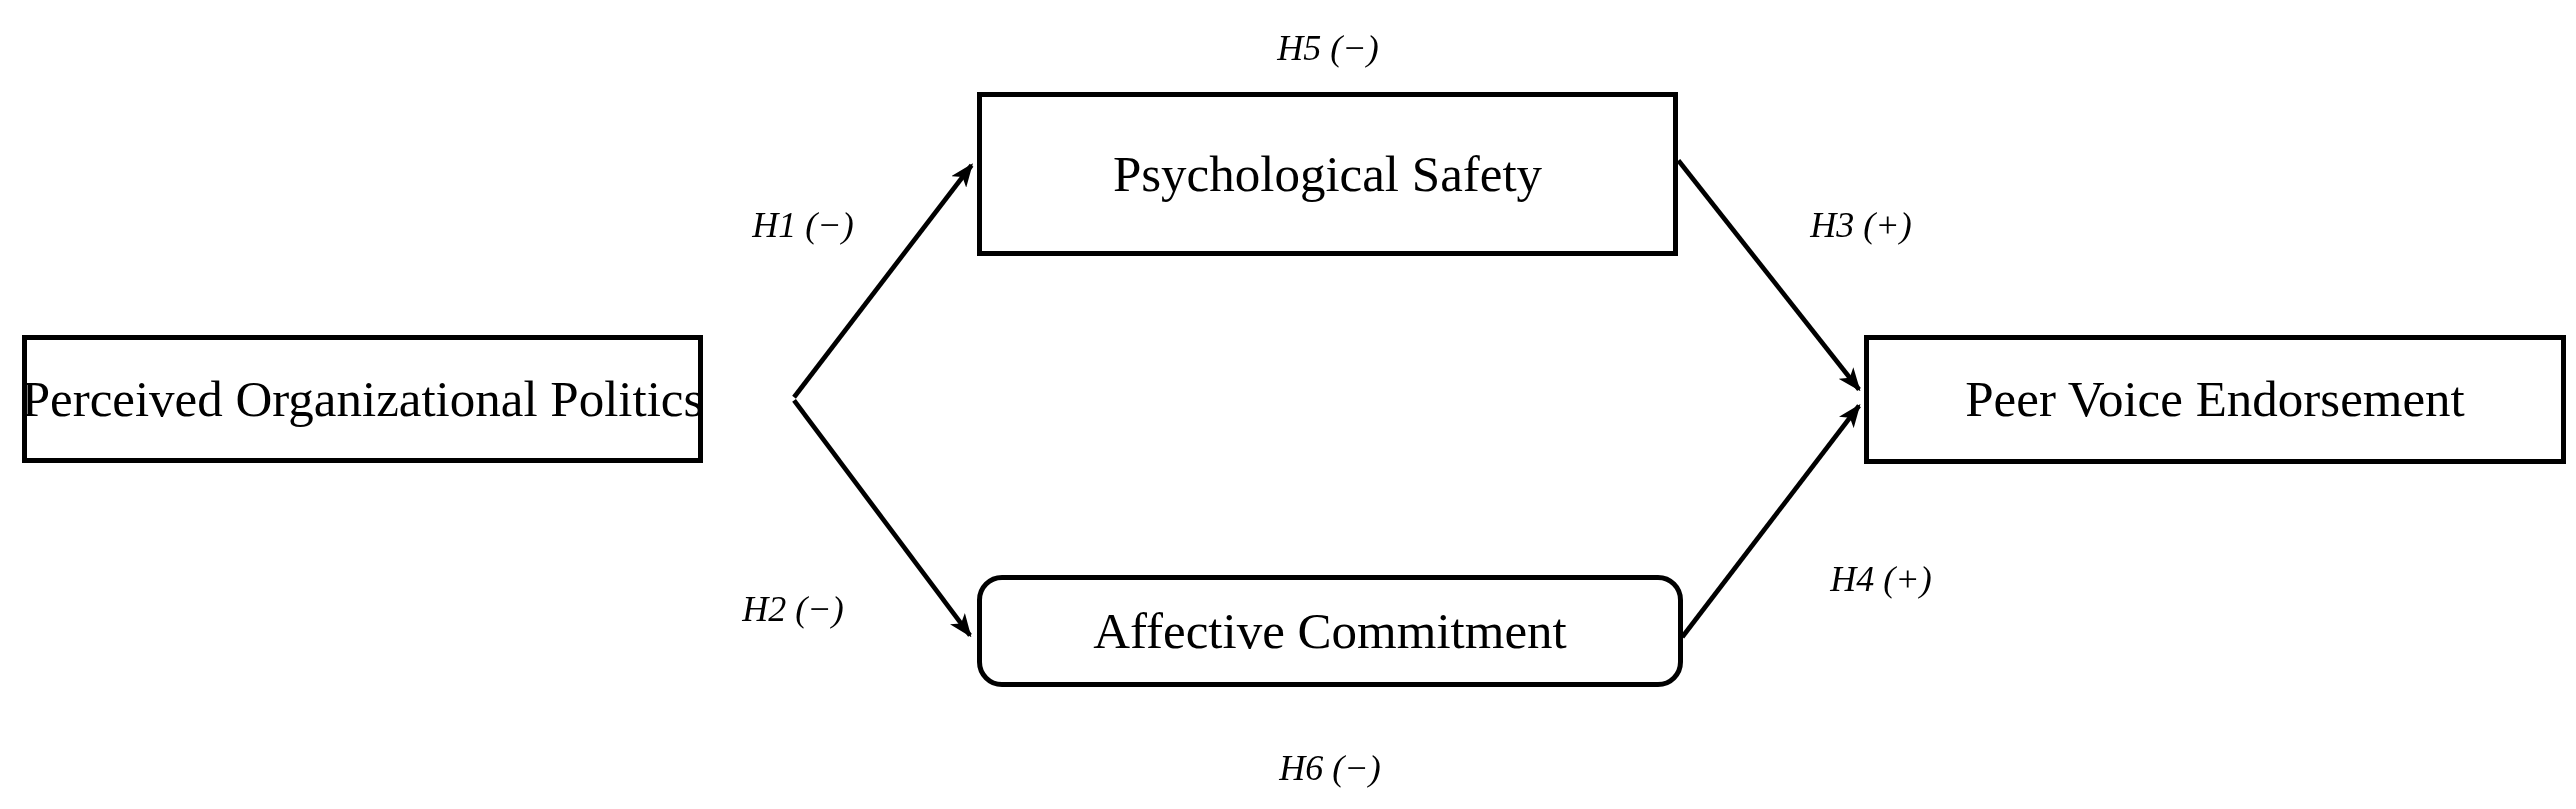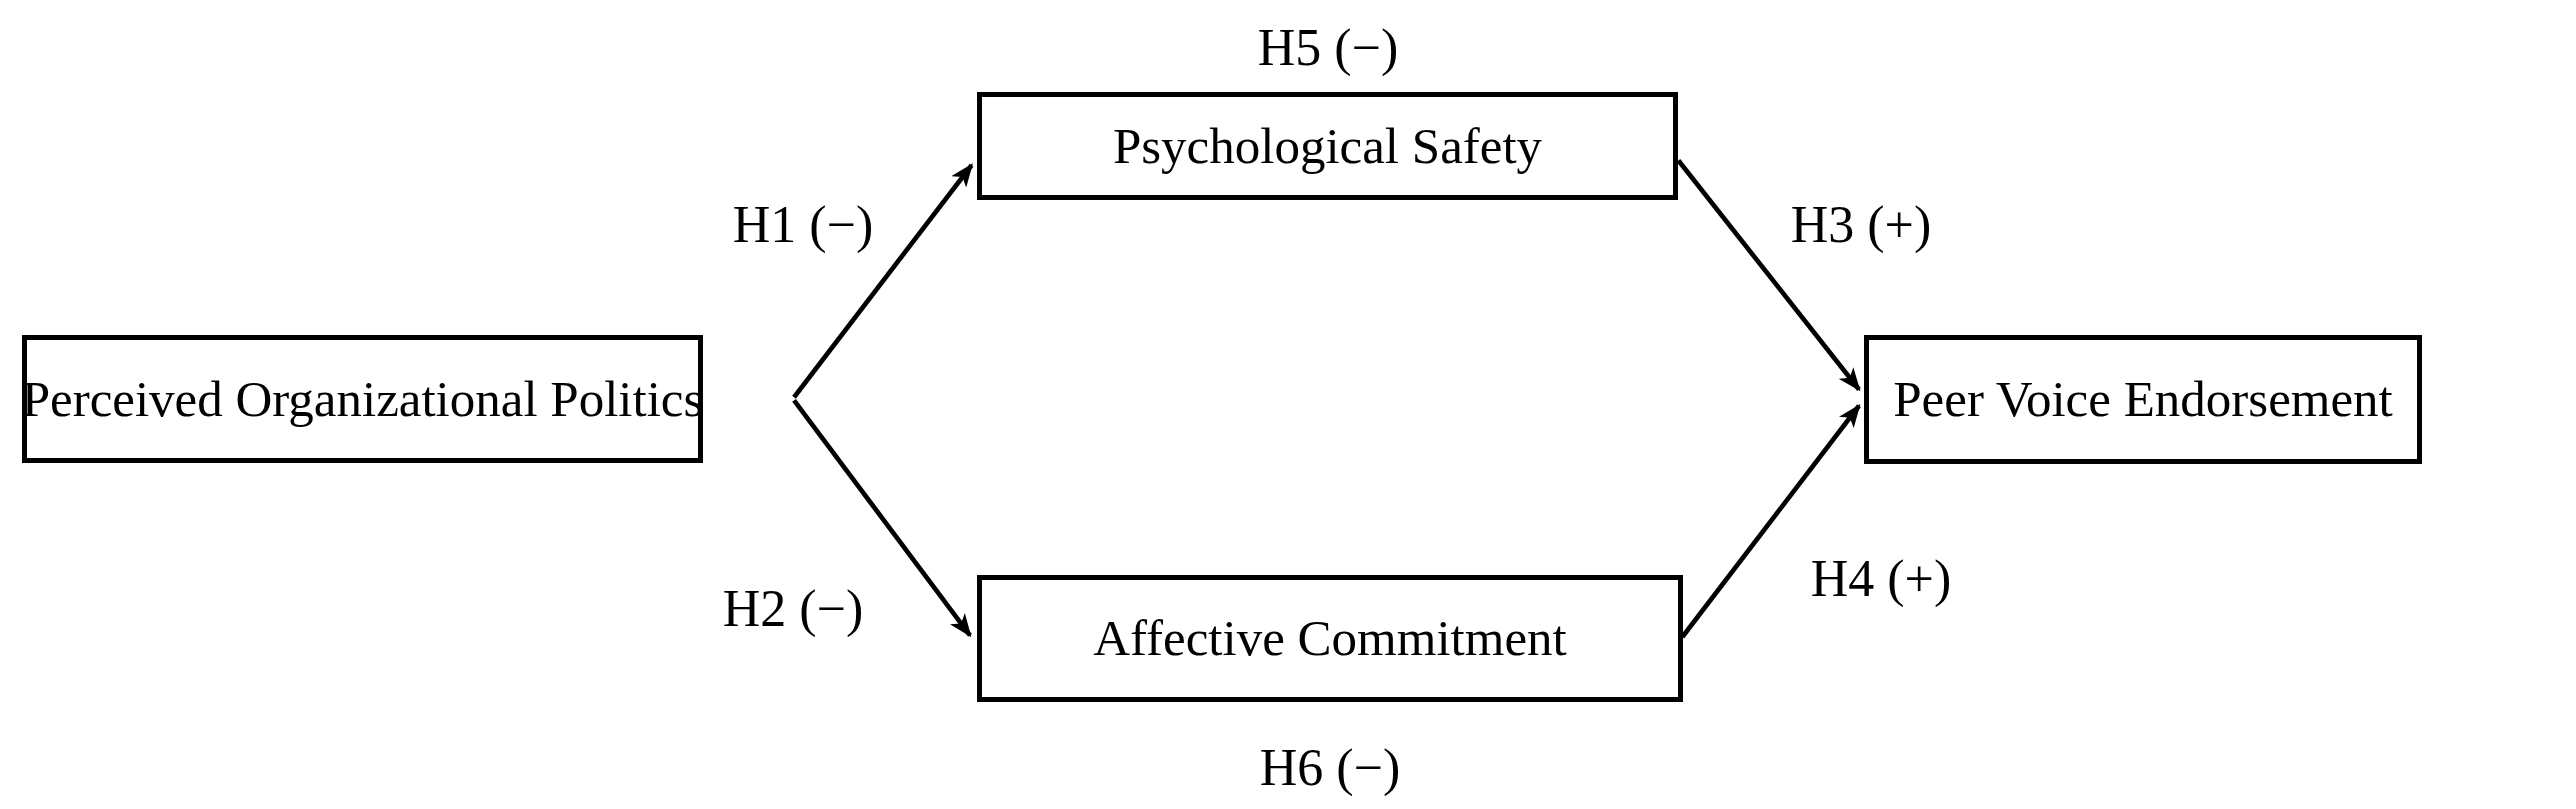--- a/index.html
+++ b/index.html
@@ -35,29 +35,30 @@
     background: #ffffff;
     display: flex;
     align-items: center;
     justify-content: center;
     text-align: center;
     font-size: 51px;
     line-height: 1.1;
     white-space: nowrap;
   }
   .node-pop { left: 22px;   top: 335px; width: 681px; height: 128px; }
-  .node-ps  { left: 977px; top: 92px; width: 701px; height: 108px; }
-  .node-ac  { left: 977px; top: 575px; width: 706px; height: 127px; }
-  .node-pve { left: 1864px; top: 335px; width: 558px; height: 129px; }
+  .node-ps  { left: 977px; top: 92px; width: 701px; height: 164px; }
+  .node-ac  { left: 977px; top: 575px; width: 706px; height: 112px; border-radius: 25px; }
+  .node-pve { left: 1864px; top: 335px; width: 702px; height: 129px; }
   .hlabel {
     position: absolute;
     transform: translate(-50%, -50%);
-    font-size: 52px;
+    font-size: 36px;
     line-height: 1;
     white-space: nowrap;
+    font-style: italic;
   }
   .hlabel-h5 { left: 1328px; top: 48px;  }
   .hlabel-h1 { left: 803px; top: 225px; }
   .hlabel-h3 { left: 1861px; top: 225px; }
   .hlabel-h2 { left: 793px; top: 609px; }
   .hlabel-h4 { left: 1861px; top: 579px; margin-left: 20px; }
   .hlabel-h6 { left: 1330px; top: 768px; }
 </style>
 </head>
 <body>

